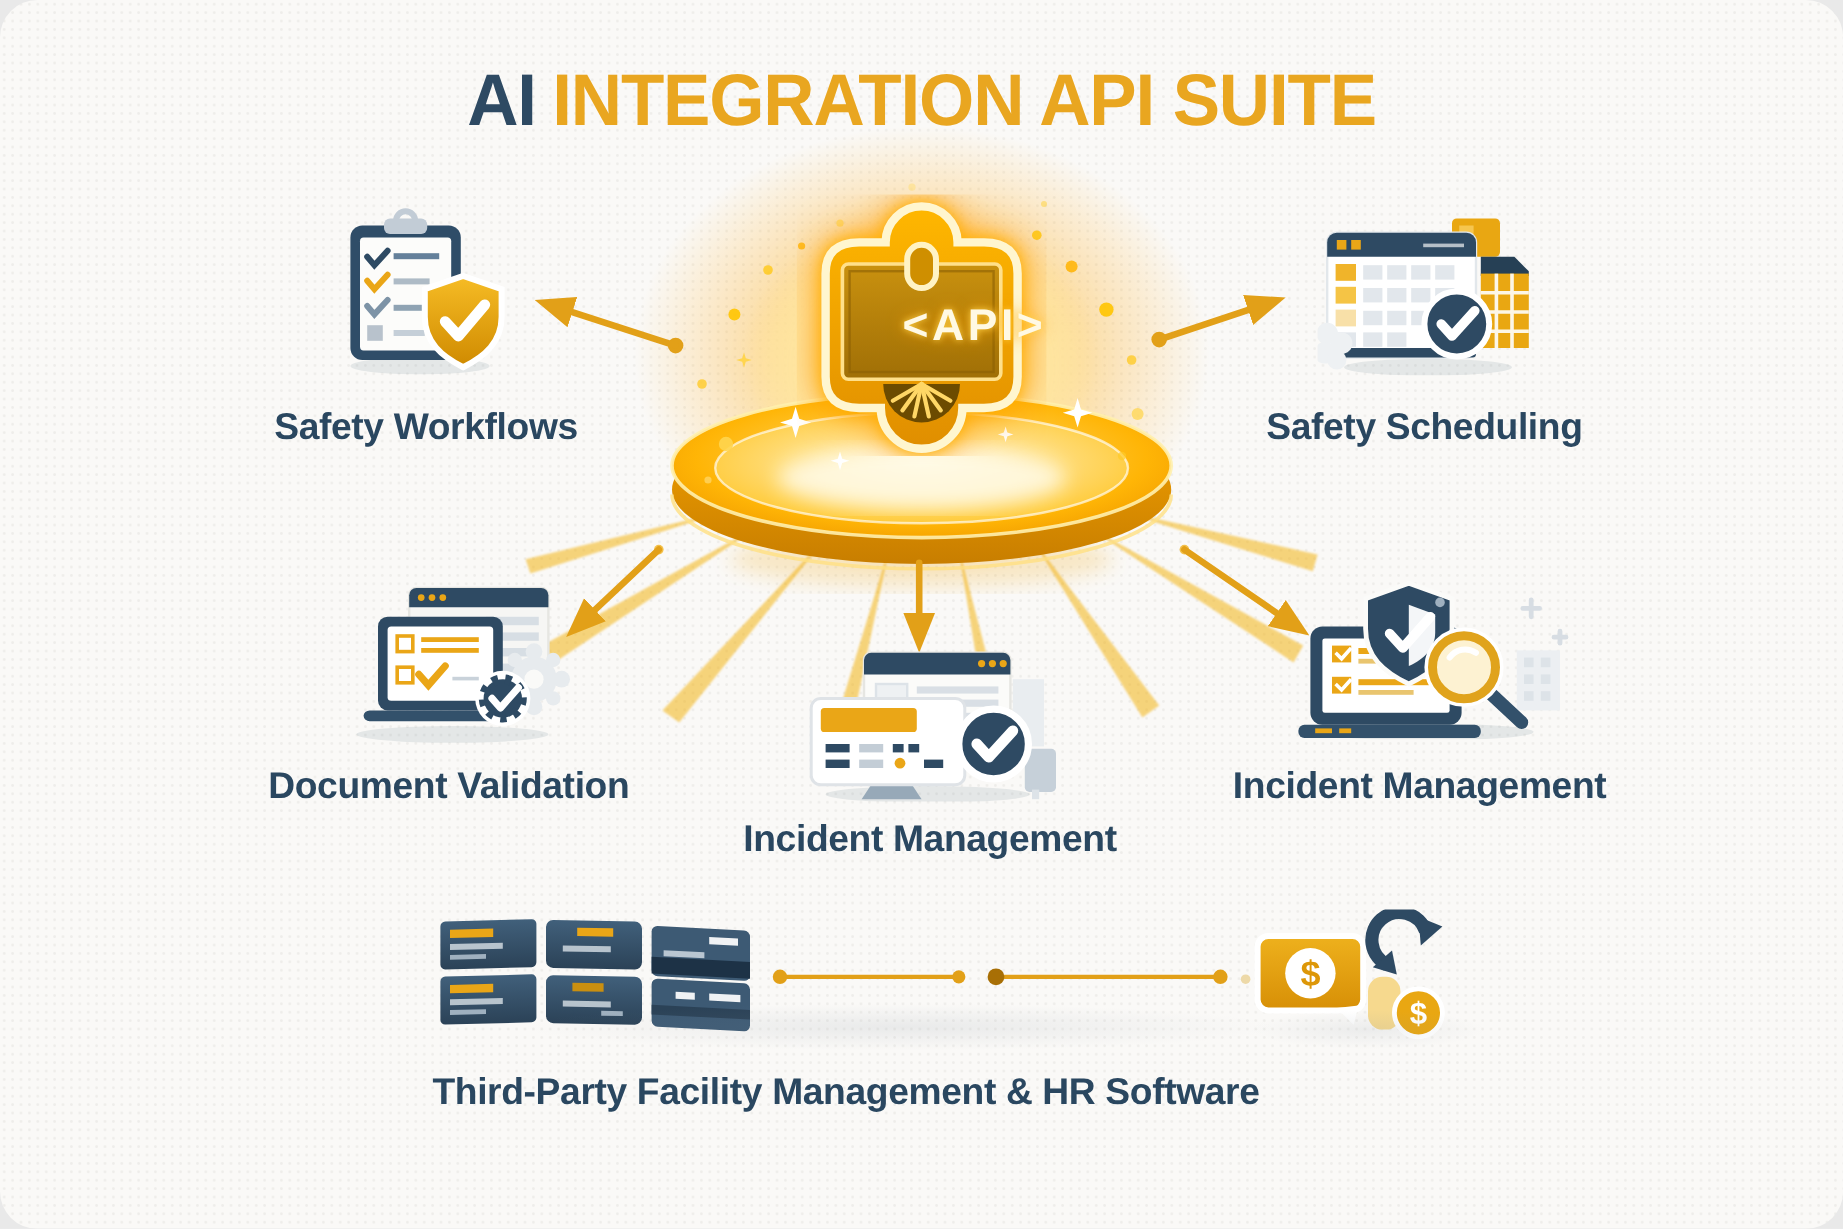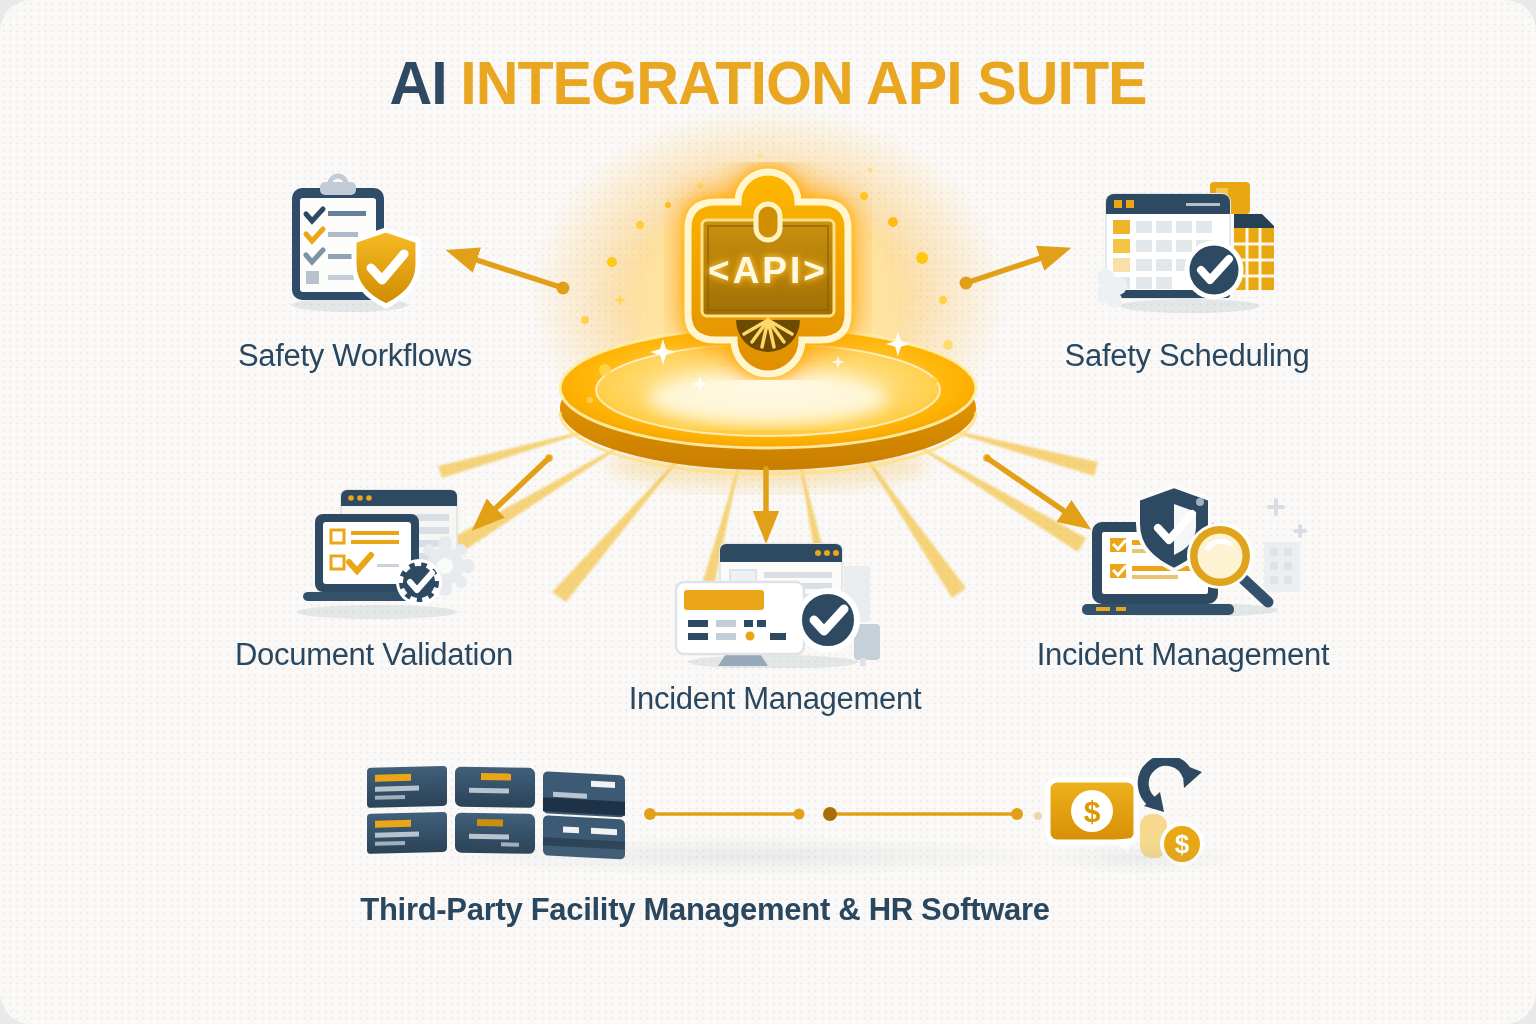--- a/index.html
+++ b/index.html
@@ -18,29 +18,29 @@
     transform:scaleX(0.97);white-space:nowrap;
   }
   .title .t-ai{color:#2e4a63;}
   .title .t-rest{color:#e9a620;margin-left:14px;}
   
   #scene{position:absolute;left:0;top:0;width:1536px;height:1024px;}
   
   .badge{position:absolute;left:664px;top:162px;width:208px;height:218px;}
   .badge svg{position:absolute;left:0;top:0;}
   .badge .api-label{
-    position:absolute;left:0;top:88px;width:208px;text-align:center;
+    position:absolute;left:0;top:88px;width:208px;text-align:right;
     font-size:37px;font-weight:700;letter-spacing:3px;color:#fff9e4;
     text-shadow:0 0 6px rgba(255,214,79,.95),0 0 14px rgba(255,160,0,.8);
   }
   
   .icon-box{position:absolute;}
   
   .node-label{
-    position:absolute;color:#2a4760;font-size:31px;font-weight:400;
+    position:absolute;color:#2a4760;font-size:31px;font-weight:700;
     text-align:center;white-space:nowrap;letter-spacing:-0.3px;
   }
   .lbl-safety{left:180px;top:338px;width:350px;}
   .lbl-staff{left:1012px;top:338px;width:350px;}
   .lbl-docval{left:174px;top:637px;width:400px;}
   .lbl-inc-c{left:575px;top:681px;width:400px;}
   .lbl-inc-r{left:983px;top:637px;width:400px;}
   .lbl-third{left:330px;top:892px;width:750px;font-weight:600;}
   .lbl-lic{left:1030px;top:894px;width:300px;}
   

